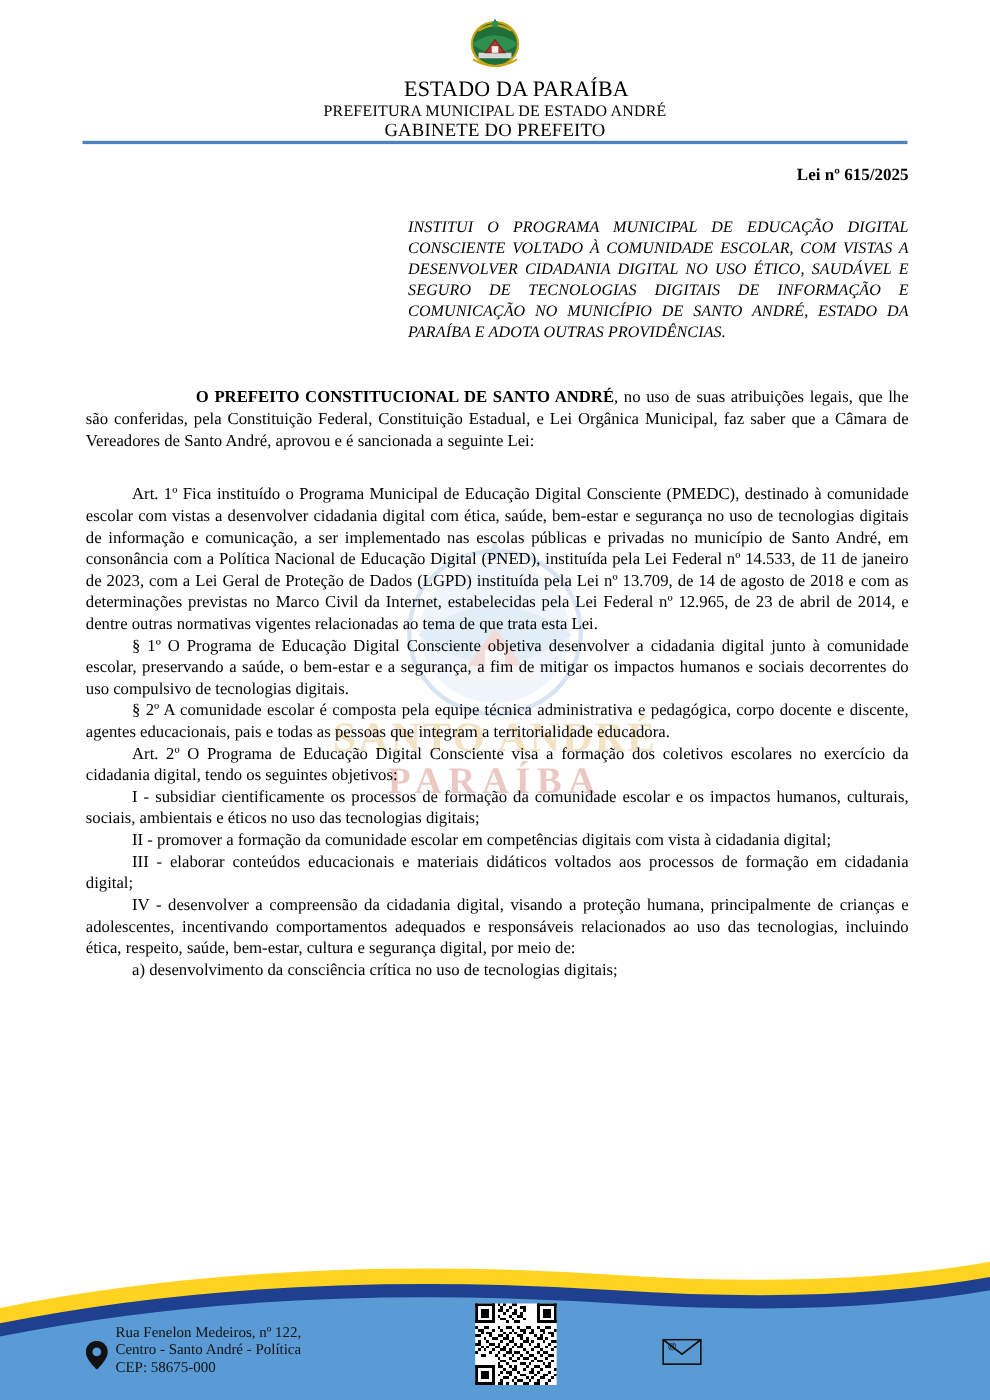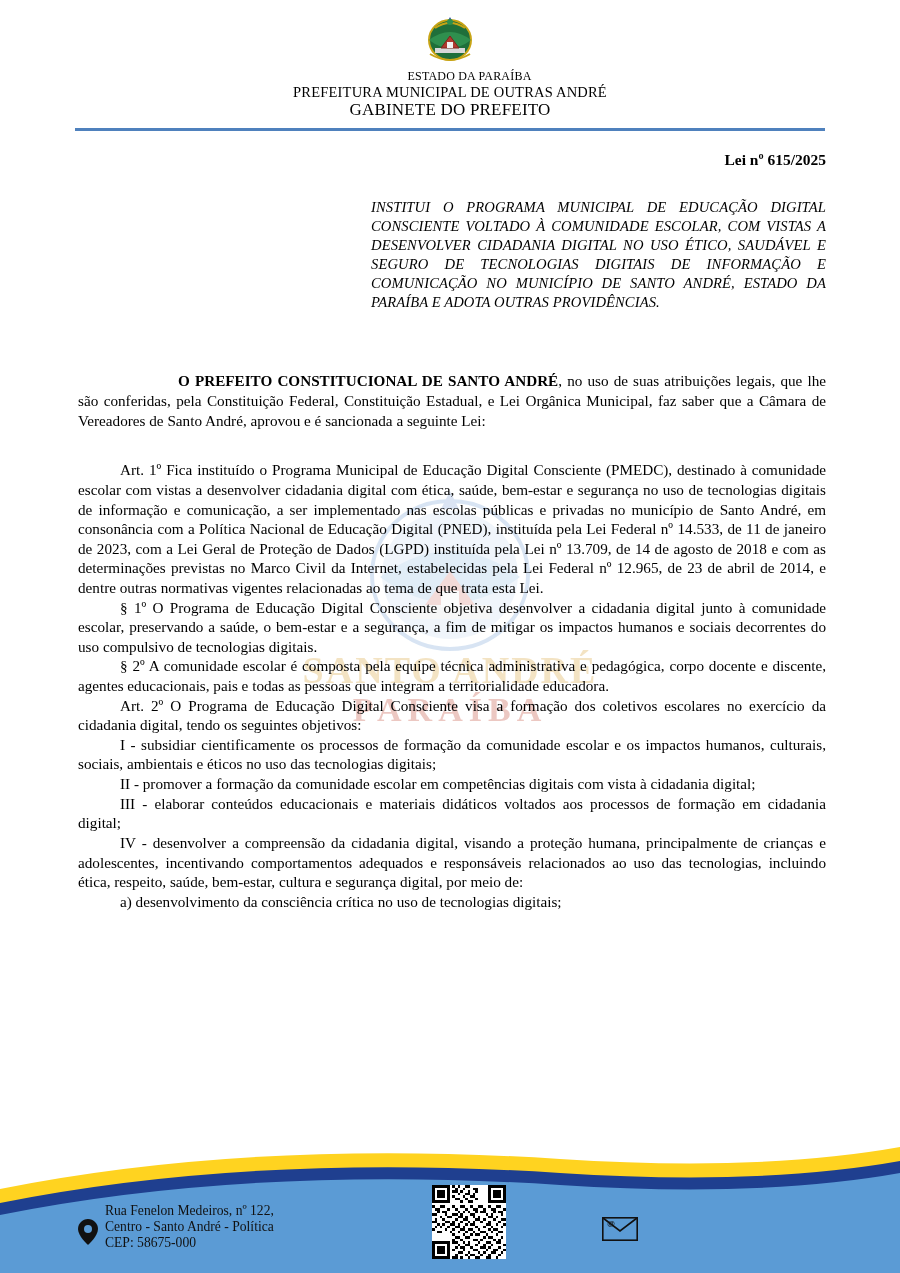--- a/index.html
+++ b/index.html
@@ -33,21 +33,21 @@
     margin: 0 auto 2px auto;
     position: relative;
   }
   .brasao svg { display: block; }
   .header-line {
     font-size: 14.5px;
     letter-spacing: 0.2px;
     line-height: 1.13;
     font-weight: 400;
   }
-  .header-line.l1 { font-size: 12px; margin-left: 39px; }
+  .header-line.l1 { font-size: 20px; margin-left: 39px; }
   .header-line.l2 { font-size: 14.5px; }
   .header-line.l3 { font-size: 17px; }
   .header-rule {
     position: absolute;
     top: 128px;
     left: 75px;
     width: 750px;
     height: 3px;
     background: #4f81bd;
   }
@@ -76,21 +76,21 @@
     line-height: 1.30;
     letter-spacing: 0.1px;
     font-style: italic;
   }
   .para {
     margin: 0;
     text-align: justify;
     text-indent: 42px;
     line-height: 1.29;
   }
-  .p-preambulo { margin-top: 60px; text-indent: 100px; }
+  .p-preambulo { margin-top: 40px; text-indent: 100px; }
   .p-art1 { margin-top: 30px; }
   .b { font-weight: bold; }
 
   
   .watermark {
     position: absolute;
     top: 455px;
     left: 285px;
     width: 330px;
     height: 290px;
@@ -167,21 +167,21 @@
         <path d="M20 38 l9 -12 l9 12z" fill="#b03a2e"></path>
         <path d="M20 38 l9 -12 l9 12z" fill="none" stroke="#7b241c" stroke-width="1"></path>
         <rect x="26" y="32" width="6" height="6" fill="#f2f2f2"></rect>
         <path d="M29 7 l2 4 h-4z" fill="#1f3f8f"></path>
         <path d="M14 18 q15 -10 30 0" fill="none" stroke="#c8a415" stroke-width="2"></path>
         <path d="M9 44 q20 12 40 0" fill="none" stroke="#c8a415" stroke-width="2"></path>
         <circle cx="29" cy="12" r="3" fill="#2f8f4e"></circle>
       </svg>
     </div>
     <div class="header-line l1">ESTADO DA PARAÍBA</div>
-    <div class="header-line l2">PREFEITURA MUNICIPAL DE OUTRAS ANDRÉ</div>
+    <div class="header-line l2">PREFEITURA MUNICIPAL DE ESTADO ANDRÉ</div>
     <div class="header-line l3">GABINETE DO PREFEITO</div>
   </div>
   <div class="header-rule"></div>
 
   <div class="watermark">
     <svg width="330" height="290" viewBox="0 0 330 290" xmlns="http://www.w3.org/2000/svg">
       <ellipse cx="165" cy="120" rx="78" ry="74" fill="none" stroke="#7fa8d8" stroke-width="4"></ellipse>
       <ellipse cx="165" cy="120" rx="68" ry="64" fill="#cfe0f3"></ellipse>
       <path d="M95 122 q70 -52 140 0 q-70 52 -140 0z" fill="#9fc4e8"></path>
       <path d="M125 150 h80 v14 h-80z" fill="#e2e2e2"></path>

